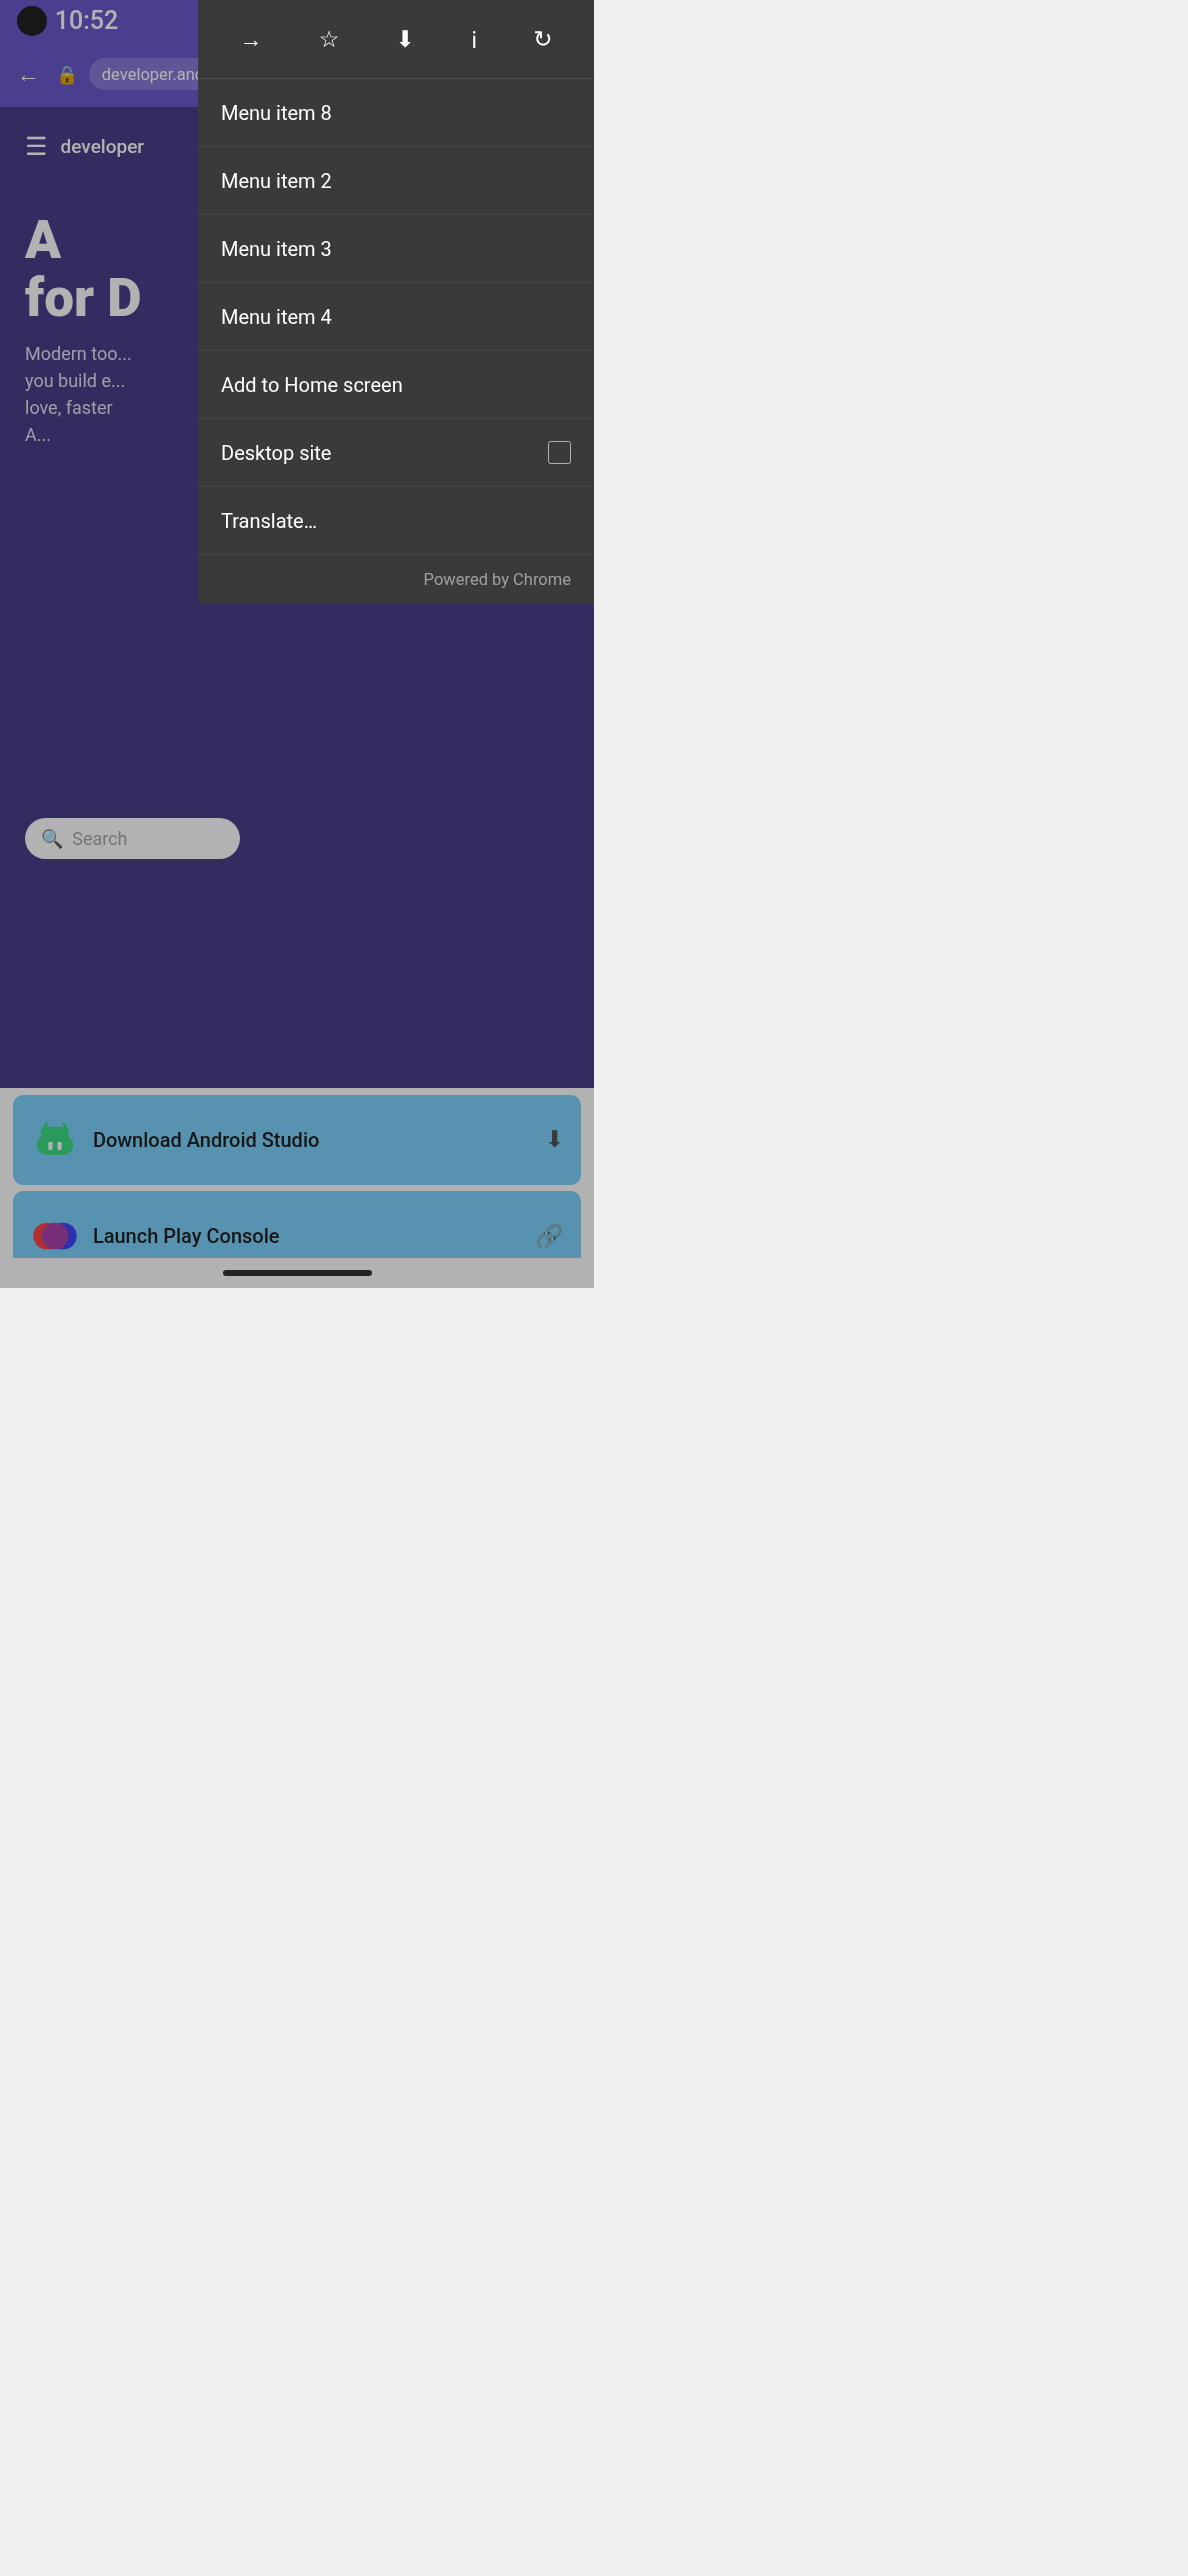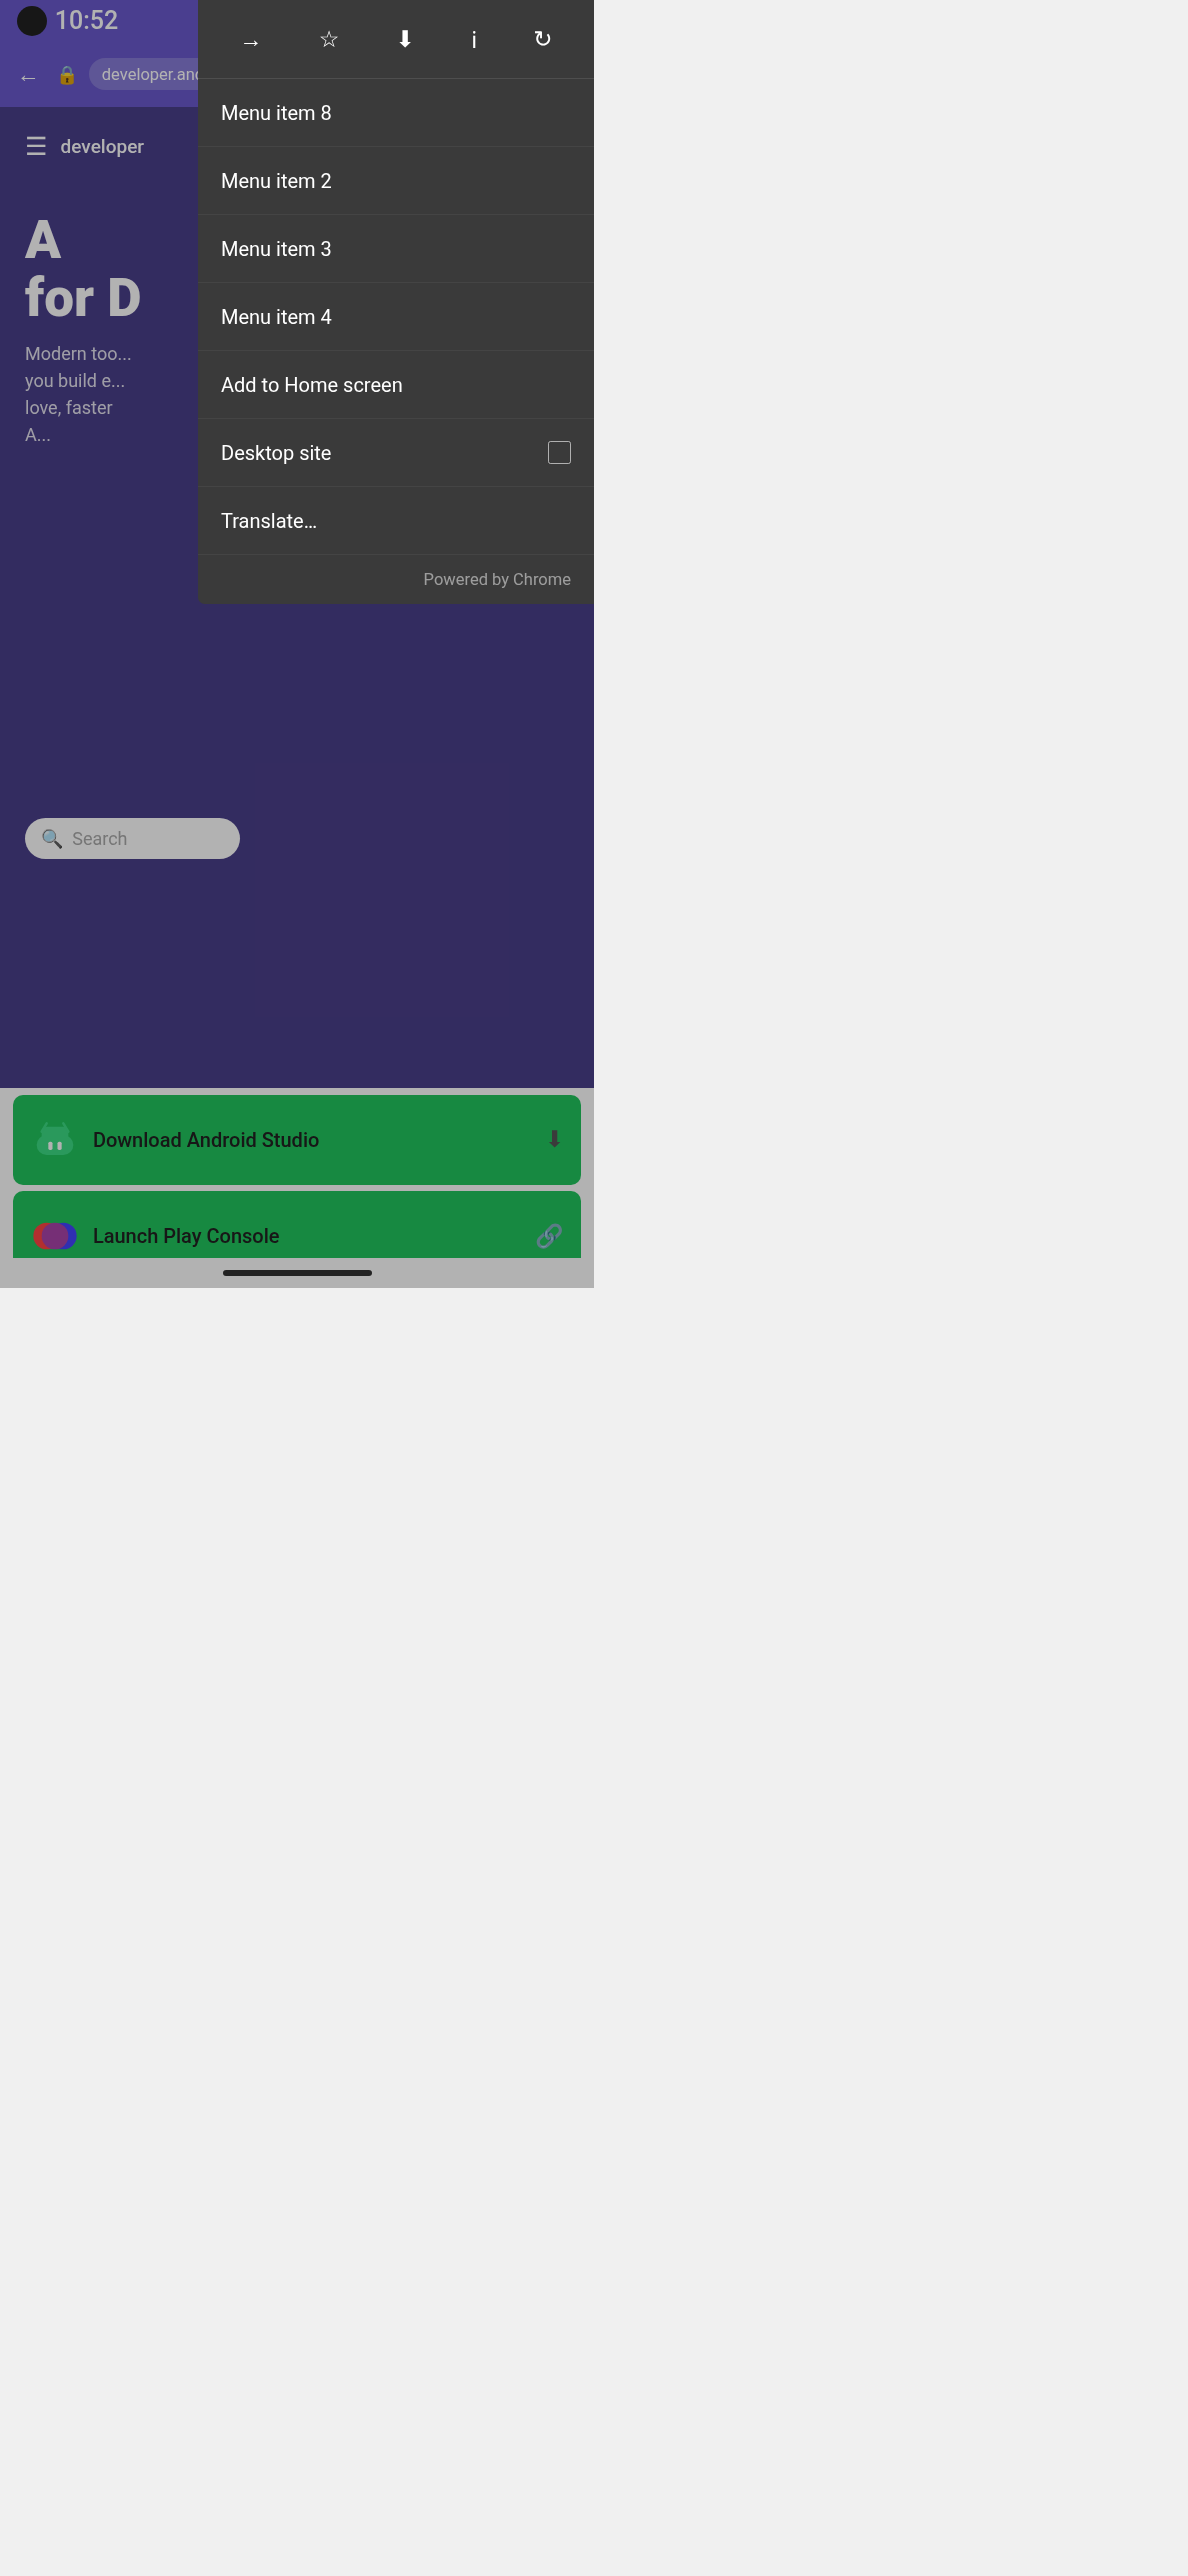--- a/index.html
+++ b/index.html
@@ -158,21 +158,21 @@
 
     
     .cards-area {
       position: absolute;
       bottom: 0;
       left: 0;
       right: 0;
       background: white;
     }
     .card-item {
-      background: #22c55e;
+      background: #7dd3fc;
       margin: 6.6px 13.2px;
       border-radius: 10px;
       padding: 20px 16.5px;
       display: flex;
       align-items: center;
       gap: 13.2px;
     }
     .card-icon {
       width: 50px;
       height: 50px;

